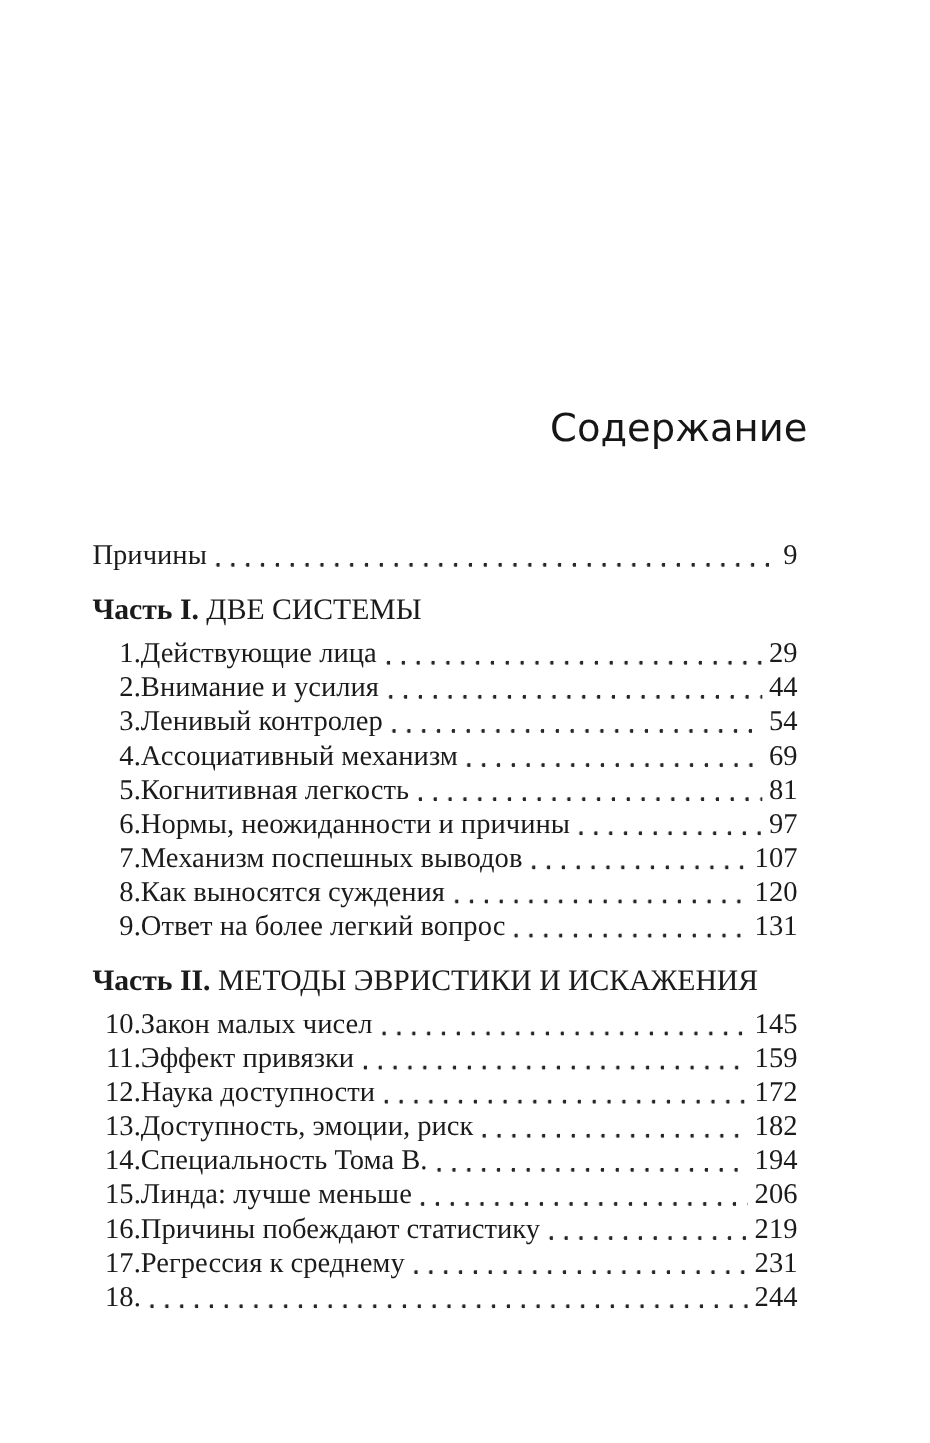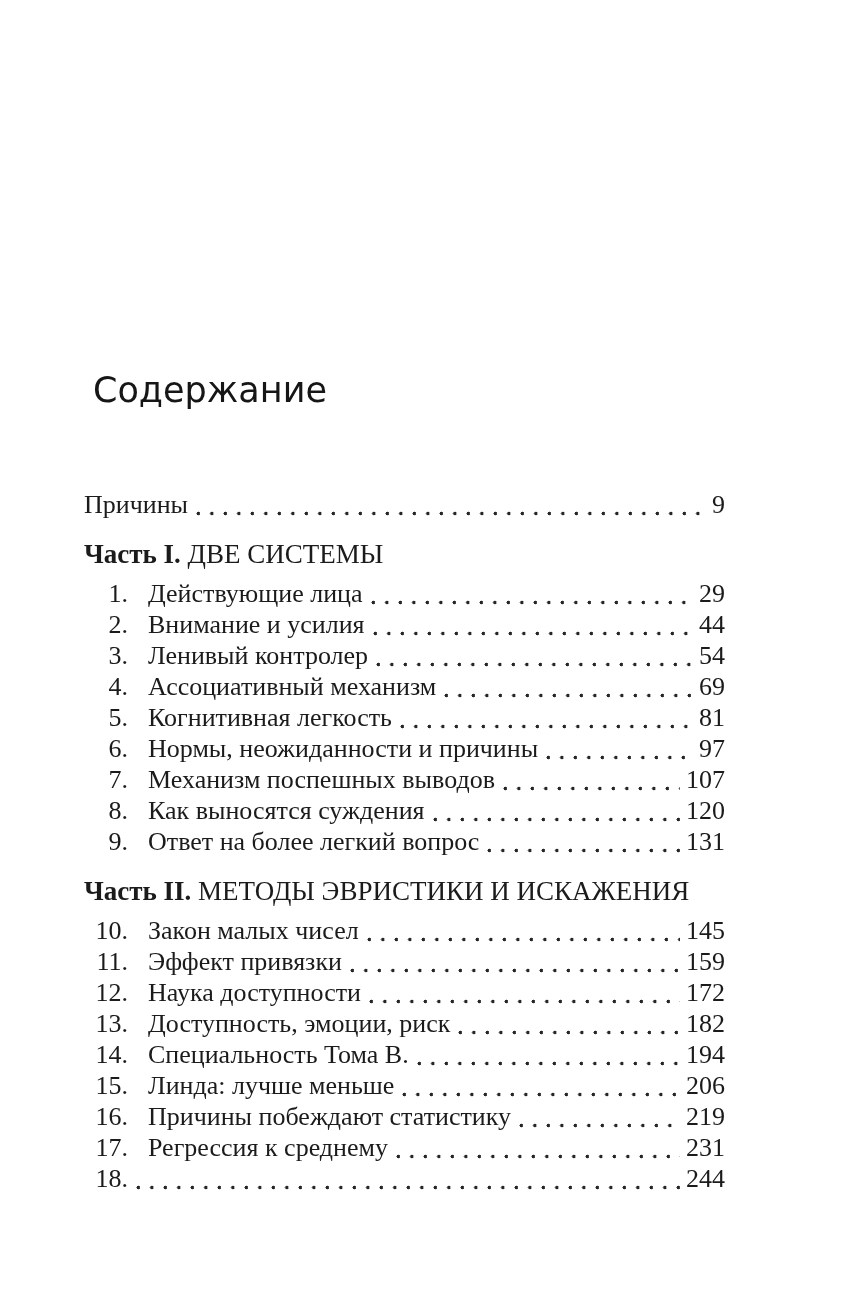--- a/index.html
+++ b/index.html
@@ -15,21 +15,21 @@
     box-sizing: border-box;
     padding: 372px 120px 0 84px;
     overflow: hidden;
     color: #1b1b1b;
   }
   .title {
     font-family: "DejaVu Sans", sans-serif;
     font-weight: 400;
     font-size: 35px;
     line-height: 37px;
-    text-align: left;
+    text-align: right;
     margin: 0;
     position: relative;
     left: 9px;
     color: #161616;
   }
   .toc {
     margin-top: 80px;
     font-family: "Liberation Serif", serif;
     font-size: 26px;
     line-height: 31px;
@@ -43,21 +43,21 @@
     flex: none;
     width: 44px;
     text-align: right;
     white-space: nowrap;
   }
   .entry-title {
     flex: none;
     white-space: nowrap;
   }
   .chapter .entry-title {
-    margin-left: 20px;
+    margin-left: 0;
   }
   .dots {
     flex: 1 1 0;
     min-width: 0;
     margin-left: 3px;
     margin-right: 6px;
     background-image: radial-gradient(circle at 2.2px center, #262626 1.55px, rgba(0,0,0,0) 1.9px);
     background-size: 13.5px 4.5px;
     background-repeat: repeat-x;
     background-position: left 5px bottom 5px;

